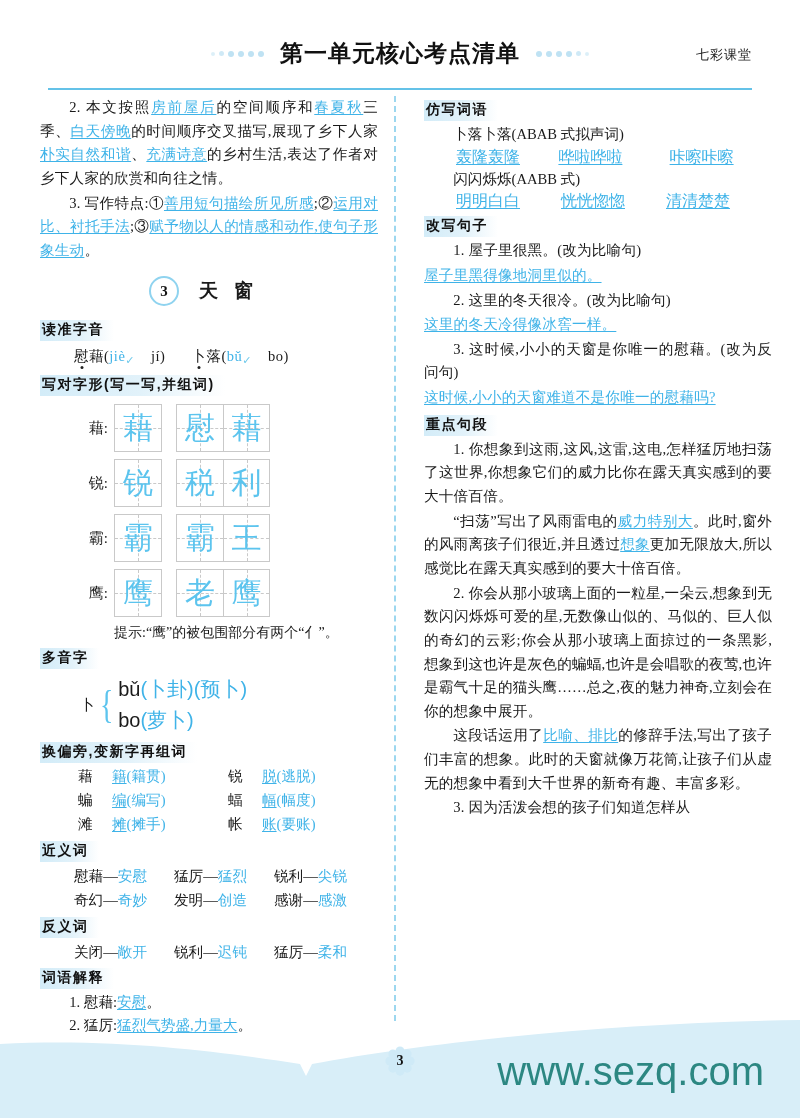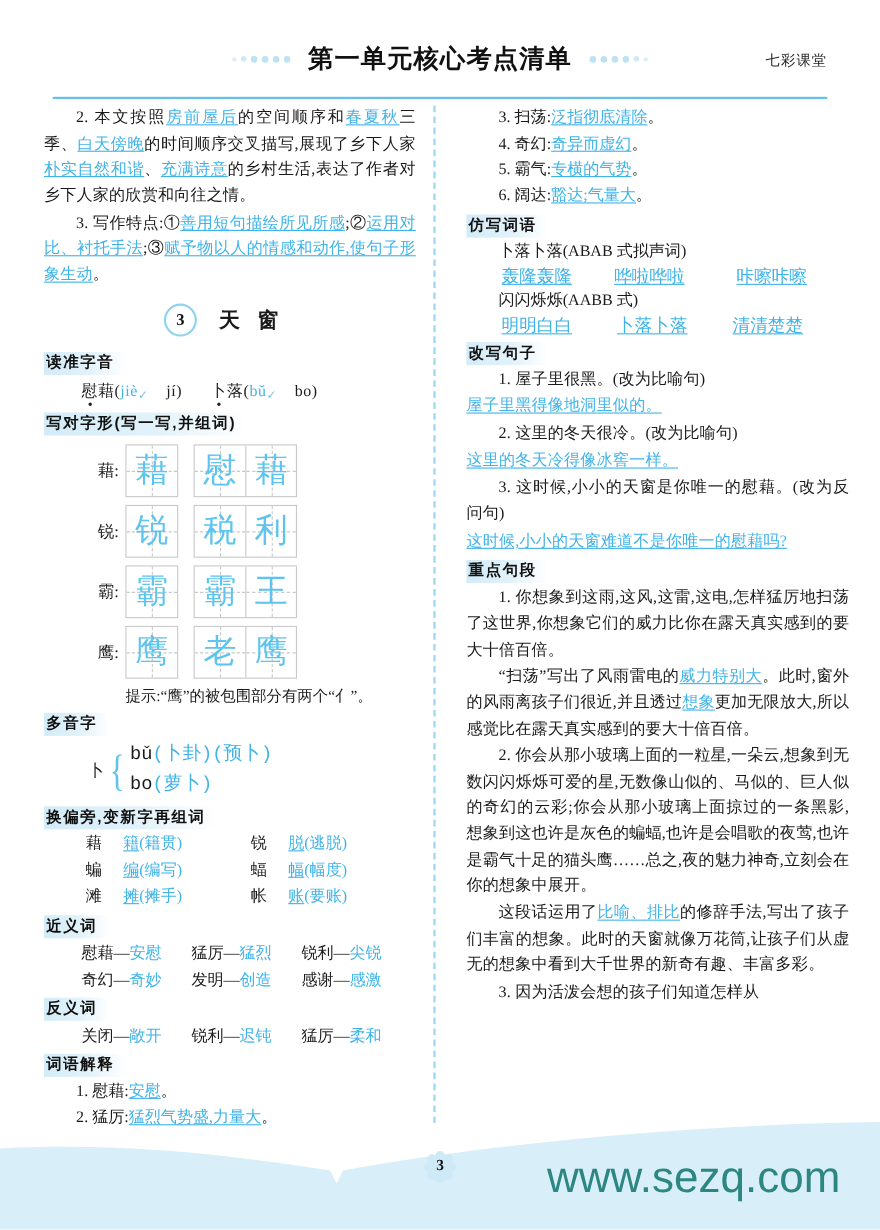--- a/index.html
+++ b/index.html
@@ -95,21 +95,21 @@
   .cell::after{content:"";position:absolute;top:0;bottom:0;left:50%;
     border-left:1px dashed #c9c9c9;}
   .cell span{position:relative;z-index:2;color:#5cc4ee;font-size:30px;line-height:1;
     font-family:"Liberation Serif","DejaVu Serif",serif;}
   .hint{font-size:14px;padding-left:74px;margin:3px 0 2px 0;}
   
   .dyz{display:flex;align-items:center;padding-left:40px;margin:3px 0 2px 0;}
   .dyz .ch{font-size:15px;margin-right:2px;}
   .dyz .brace{font-size:40px;color:#5cc4ee;line-height:0.8;font-weight:300;
      transform:scaleX(.7);margin:0 2px 0 0;}
-  .dyz .items{font-size:17px;line-height:1.55;font-family:Liberation Mono, monospace;}
+  .dyz .items{font-size:20px;line-height:1.55;font-family:Liberation Sans, sans-serif;}
   
   .wtab{padding-left:38px;font-size:14.6px;line-height:1.64;}
   .wrow{display:flex;}
   .wcell{width:150px;}
   .wcell .k{display:inline-block;width:34px;}
   .ntab{padding-left:34px;font-size:14.6px;line-height:1.66;}
   .nrow{display:flex;}
   .ncell{width:100px;}
   .ntab.anti .ncell{width:100px;}
   
@@ -305,39 +305,33 @@
     <div id="L-def">
   <p class="num">1. 慰藉:<span class="bl-u">安慰</span>。</p>
   <p class="num">2. 猛厉:<span class="bl-u">猛烈气势盛,力量大</span>。</p>
       </div>
   </div>
 
   <div class="divider"></div>
 
   <div class="col right">
 
-    <div id="R-def">
-  <p class="num">3. 扫荡:<span class="bl-u">泛指彻底清除</span>。</p>
-  <p class="num">4. 奇幻:<span class="bl-u">奇异而虚幻</span>。</p>
-  <p class="num">5. 霸气:<span class="bl-u">专横的气势</span>。</p>
-  <p class="num">6. 阔达:<span class="bl-u">豁达;气量大</span>。</p>
-      </div>
 
     <div class="sec">仿写词语</div>
     <div id="R-imit">
   <p class="num">卜落卜落(ABAB 式拟声词)</p>
   <div class="nrow" style="padding-left:2em">
     <span class="ncell" style="width:105px"><span class="bl-u">轰隆轰隆</span></span>
           <span class="ncell" style="width:114px"><span class="bl-u">哗啦哗啦</span></span>
           <span class="ncell" style="width:105px"><span class="bl-u">咔嚓咔嚓</span></span>
   </div>
   <p class="num">闪闪烁烁(AABB 式)</p>
   <div class="nrow" style="padding-left:2em">
     <span class="ncell" style="width:105px"><span class="bl-u">明明白白</span></span>
-          <span class="ncell" style="width:105px"><span class="bl-u">卜落卜落</span></span>
+          <span class="ncell" style="width:105px"><span class="bl-u">恍恍惚惚</span></span>
           <span class="ncell" style="width:105px"><span class="bl-u">清清楚楚</span></span>
   </div>
       </div>
 
     <div class="sec">改写句子</div>
     <div id="R-rew">
   <p class="p ind">1. 屋子里很黑。(改为比喻句)</p>
   <p class="p"><span class="bl-u">屋子里黑得像地洞里似的。</span></p>
   <p class="p ind">2. 这里的冬天很冷。(改为比喻句)</p>
   <p class="p"><span class="bl-u">这里的冬天冷得像冰窖一样。</span></p>

